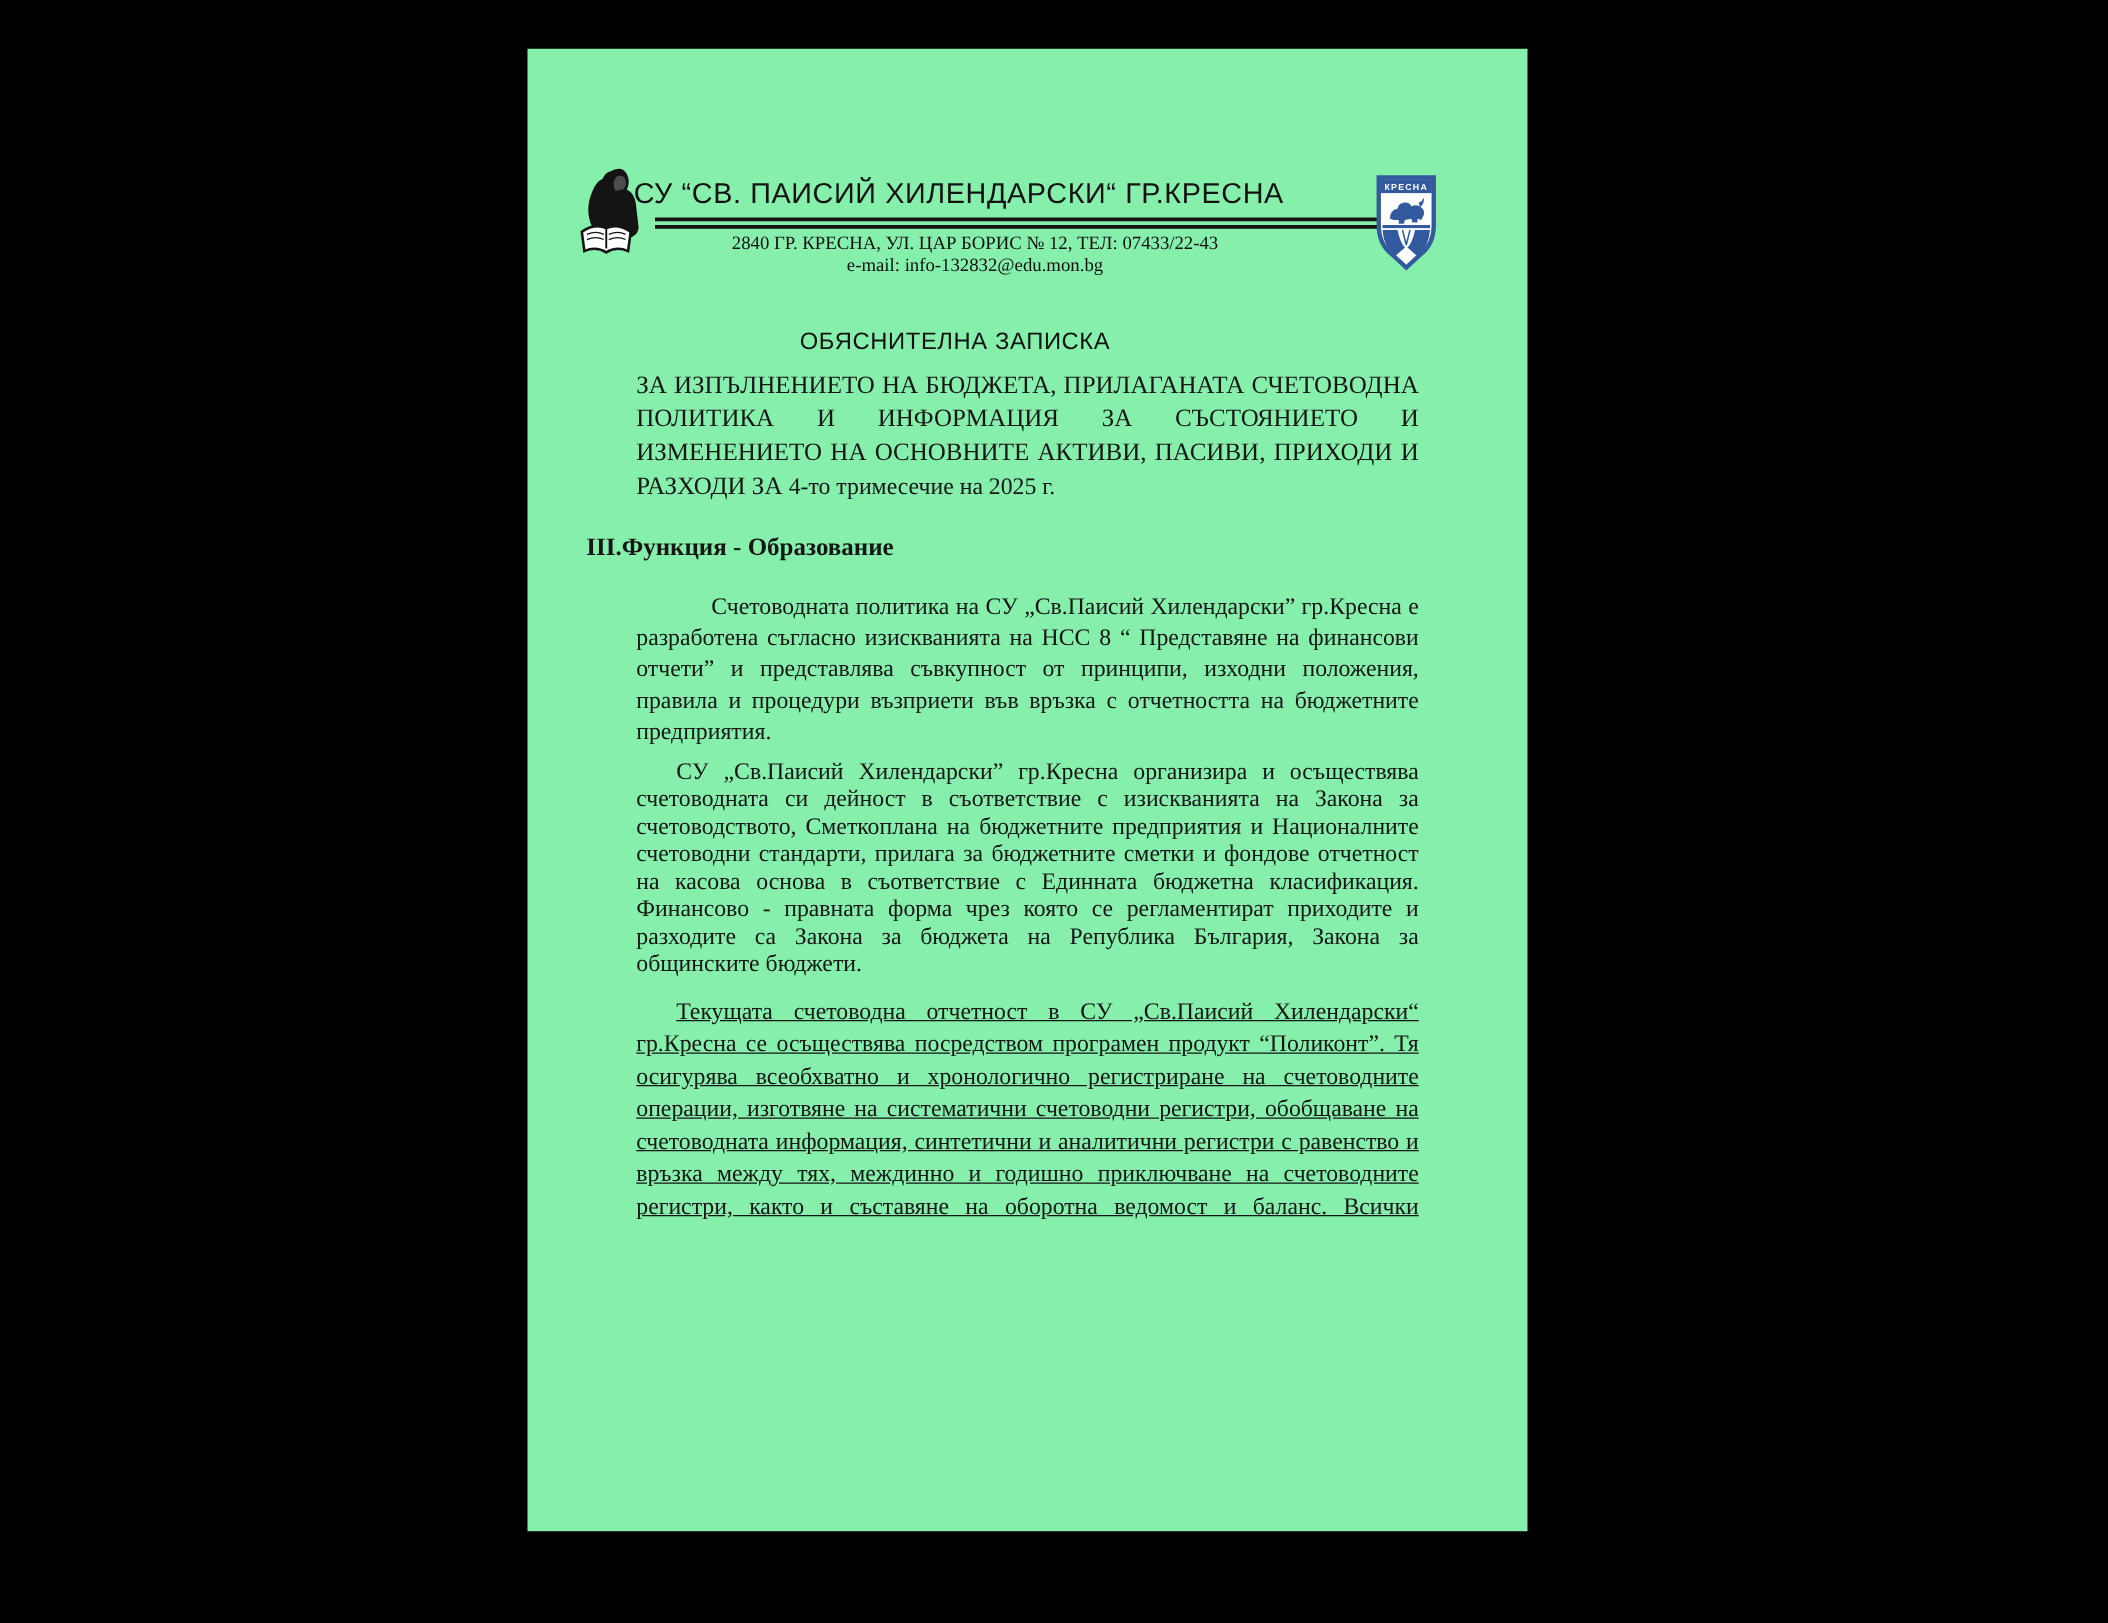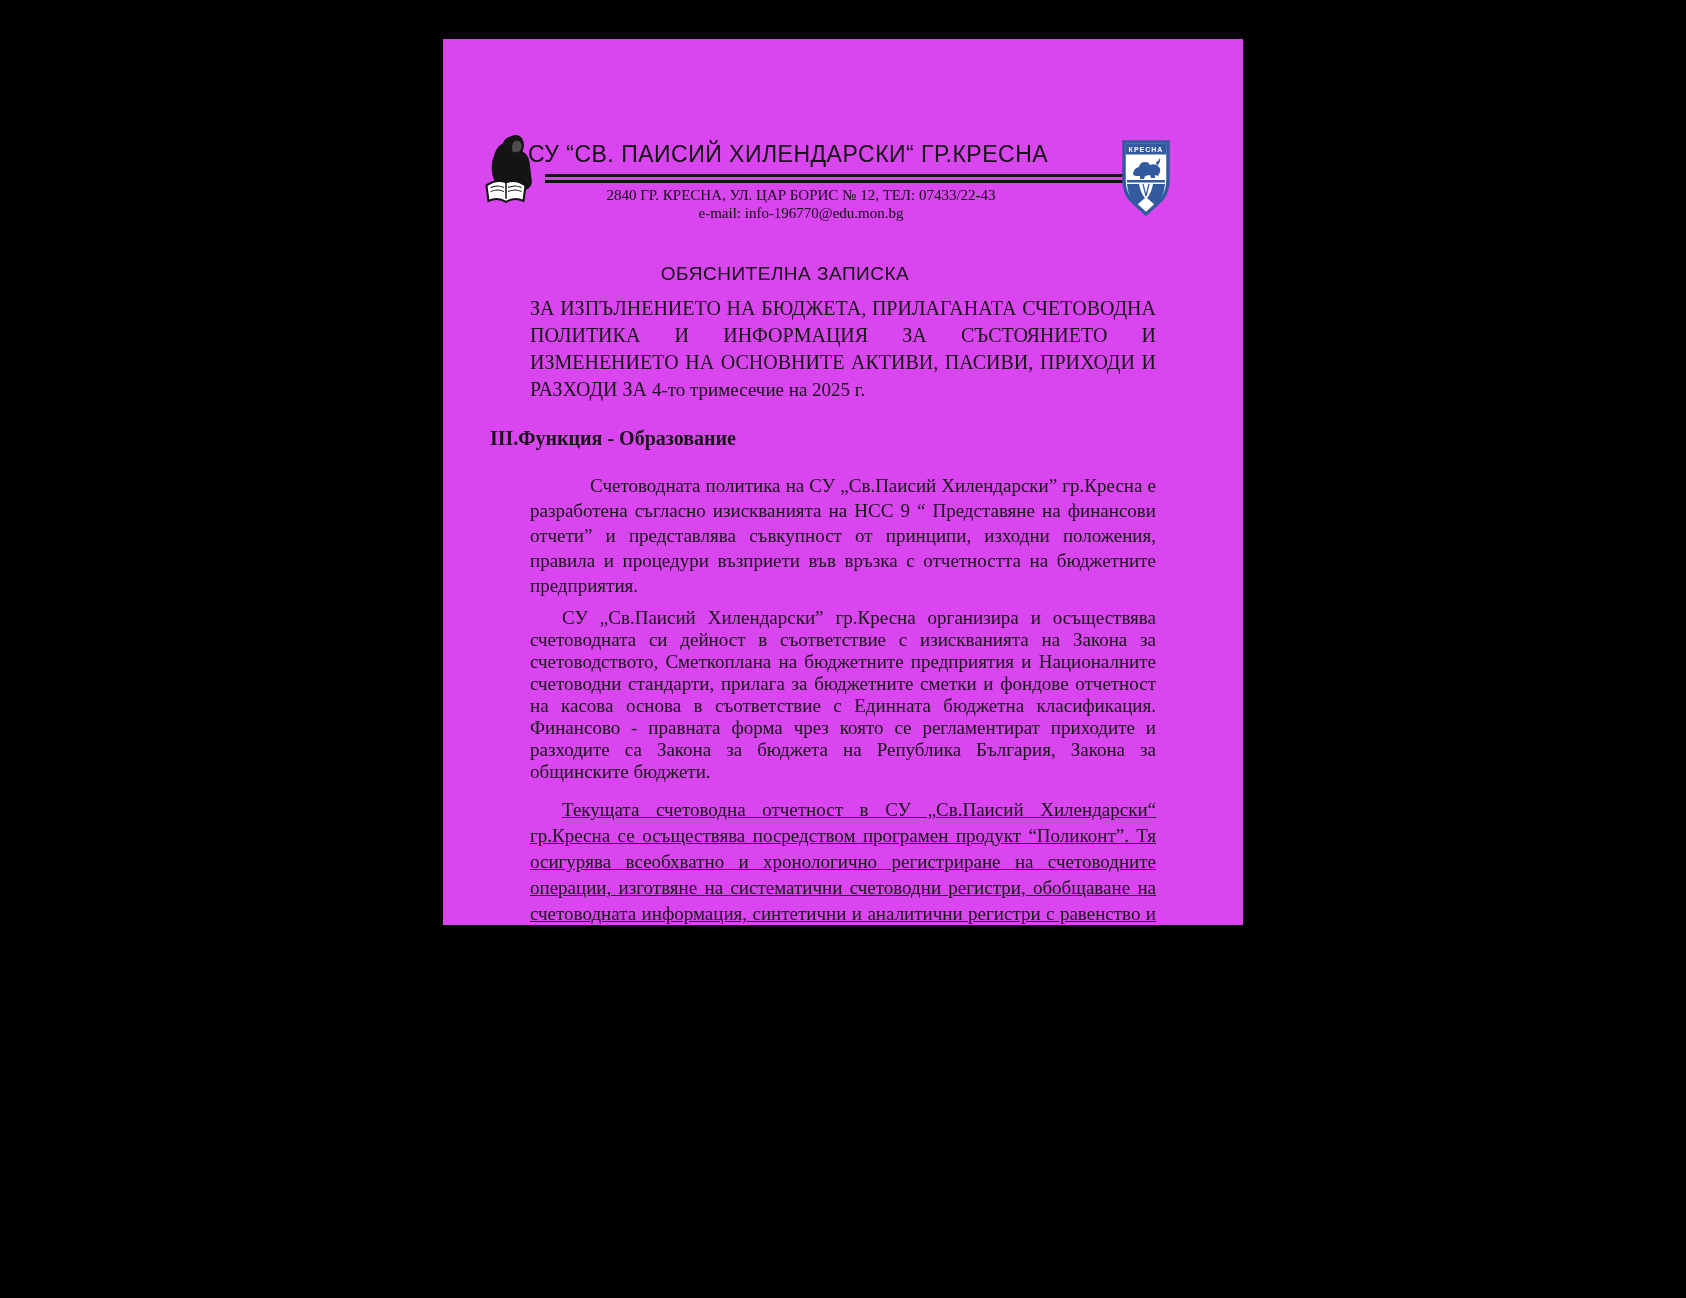--- a/index.html
+++ b/index.html
@@ -2,23 +2,23 @@
 <html><head>
 <meta charset="utf-8">
 <style>
   html,body{
     margin:0;padding:0;
     width:1686px;height:1298px;
     background:#000;
     font-family:"Liberation Serif", serif;
   }
   .page{
-    position:absolute;left:443px;top:39px;
-    width:800px;height:886px;
-    background:#d946ef;
+    position:absolute;left:422px;top:39px;
+    width:800px;height:1186px;
+    background:#86efac;
     color:#161616;
     overflow:hidden;
   }
   
   .monk-logo{position:absolute;left:36px;top:94px;width:54px;height:72px;}
   .school-name{
     position:absolute;left:80px;top:102px;width:530px;
     text-align:center;
     font-family:"Liberation Sans", sans-serif;
     font-size:23px;line-height:26px;
@@ -99,21 +99,21 @@
       <path d="M26 48 l0 16" stroke="#141414" stroke-width="1.5" fill="none"></path>
       <path d="M11 53 q7 -3 13 0 M11 57 q7 -3 13 0 M28 53 q7 -3 13 0 M28 57 q7 -3 13 0" stroke="#141414" stroke-width="1" fill="none"></path>
     </svg>
   </div>
 
   <div class="school-name">СУ “СВ.   ПАИСИЙ ХИЛЕНДАРСКИ“  ГР.КРЕСНА</div>
 
   <div class="rule-double"></div>
 
   <div class="hdr-address">2840 ГР. КРЕСНА, УЛ. ЦАР БОРИС № 12, ТЕЛ: 07433/22-43</div>
-  <div class="hdr-email">e-mail: info-196770@edu.mon.bg</div>
+  <div class="hdr-email">e-mail: info-132832@edu.mon.bg</div>
 
   <div class="emblem">
     <svg viewBox="0 0 50 78" width="50" height="80" aria-hidden="true">
       <path d="M3 3 h44 v38 q0 15 -10 23 l-12 11 -12 -11 q-10 -8 -10 -23 z" fill="#ffffff" stroke="#33599e" stroke-width="3.5"></path>
       <rect x="4.5" y="4.5" width="41" height="11" fill="#33599e"></rect>
       <text x="25" y="13" text-anchor="middle" font-family="Liberation Sans, sans-serif" font-size="7" font-weight="bold" fill="#ffffff" letter-spacing="1">КРЕСНА</text>
 
       <path d="M12 36 q0 -7 6 -8 q1 -5 6 -5 q4 0 5 3 q5 -2 8 1 q3 2 2 6 l-2 4 -3 -1 0 3 -4 0 -1 -3 -5 1 -1 3 -4 0 0 -3 -4 0 z" fill="#33599e"></path>
       <path d="M36 27 q4 -4 3 -8 q-1 3 -4 4 z" fill="#33599e"></path>
 
@@ -127,21 +127,21 @@
 
   <div class="content">
 
     <p class="doc-title">ОБЯСНИТЕЛНА ЗАПИСКА</p>
 
     <p class="caps-intro jt"><span>ЗА ИЗПЪЛНЕНИЕТО НА БЮДЖЕТА, ПРИЛАГАНАТА СЧЕТОВОДНА ПОЛИТИКА И ИНФОРМАЦИЯ ЗА СЪСТОЯНИЕТО И ИЗМЕНЕНИЕТО НА ОСНОВНИТЕ АКТИВИ, ПАСИВИ, ПРИХОДИ И РАЗХОДИ ЗА </span><span class="period">4-то тримесечие на  2025 г.</span></p>
 
 
     <p class="section-heading">III.Функция - Образование</p>
 
-    <p class="body-p jt ind-lg">Счетоводната политика на   СУ „Св.Паисий Хилендарски” гр.Кресна е разработена съгласно изискванията  на НСС 9 “ Представяне на финансови отчети” и представлява съвкупност от принципи, изходни положения, правила и процедури възприети във връзка  с отчетността на бюджетните предприятия.</p>
+    <p class="body-p jt ind-lg">Счетоводната политика на   СУ „Св.Паисий Хилендарски” гр.Кресна е разработена съгласно изискванията  на НСС 8 “ Представяне на финансови отчети” и представлява съвкупност от принципи, изходни положения, правила и процедури възприети във връзка  с отчетността на бюджетните предприятия.</p>
 
 
     <p class="body-p jt ind-sm tight">СУ „Св.Паисий Хилендарски” гр.Кресна организира и осъществява счетоводната  си дейност в съответствие с  изискванията на Закона за счетоводството, Сметкоплана на    бюджетните предприятия и Националните счетоводни стандарти, прилага за бюджетните сметки и фондове отчетност на касова основа в съответствие с Единната бюджетна класификация. Финансово - правната  форма чрез която се регламентират приходите и разходите са Закона за бюджета на Република България, Закона за общинските бюджети.</p>
 
     <p class="body-p jt ind-sm spread">Текущата счетоводна отчетност в СУ „Св.Паисий Хилендарски“ гр.Кресна се осъществява посредством програмен продукт “Поликонт”. Тя осигурява всеобхватно и хронологично регистриране на счетоводните операции, изготвяне на систематични счетоводни регистри, обобщаване на счетоводната информация, синтетични и аналитични регистри с равенство и връзка между тях, междинно и годишно приключване на счетоводните регистри, както и съставяне на оборотна ведомост и баланс. Всички</p>
 
   </div>
 </div>
 
 </body></html>

